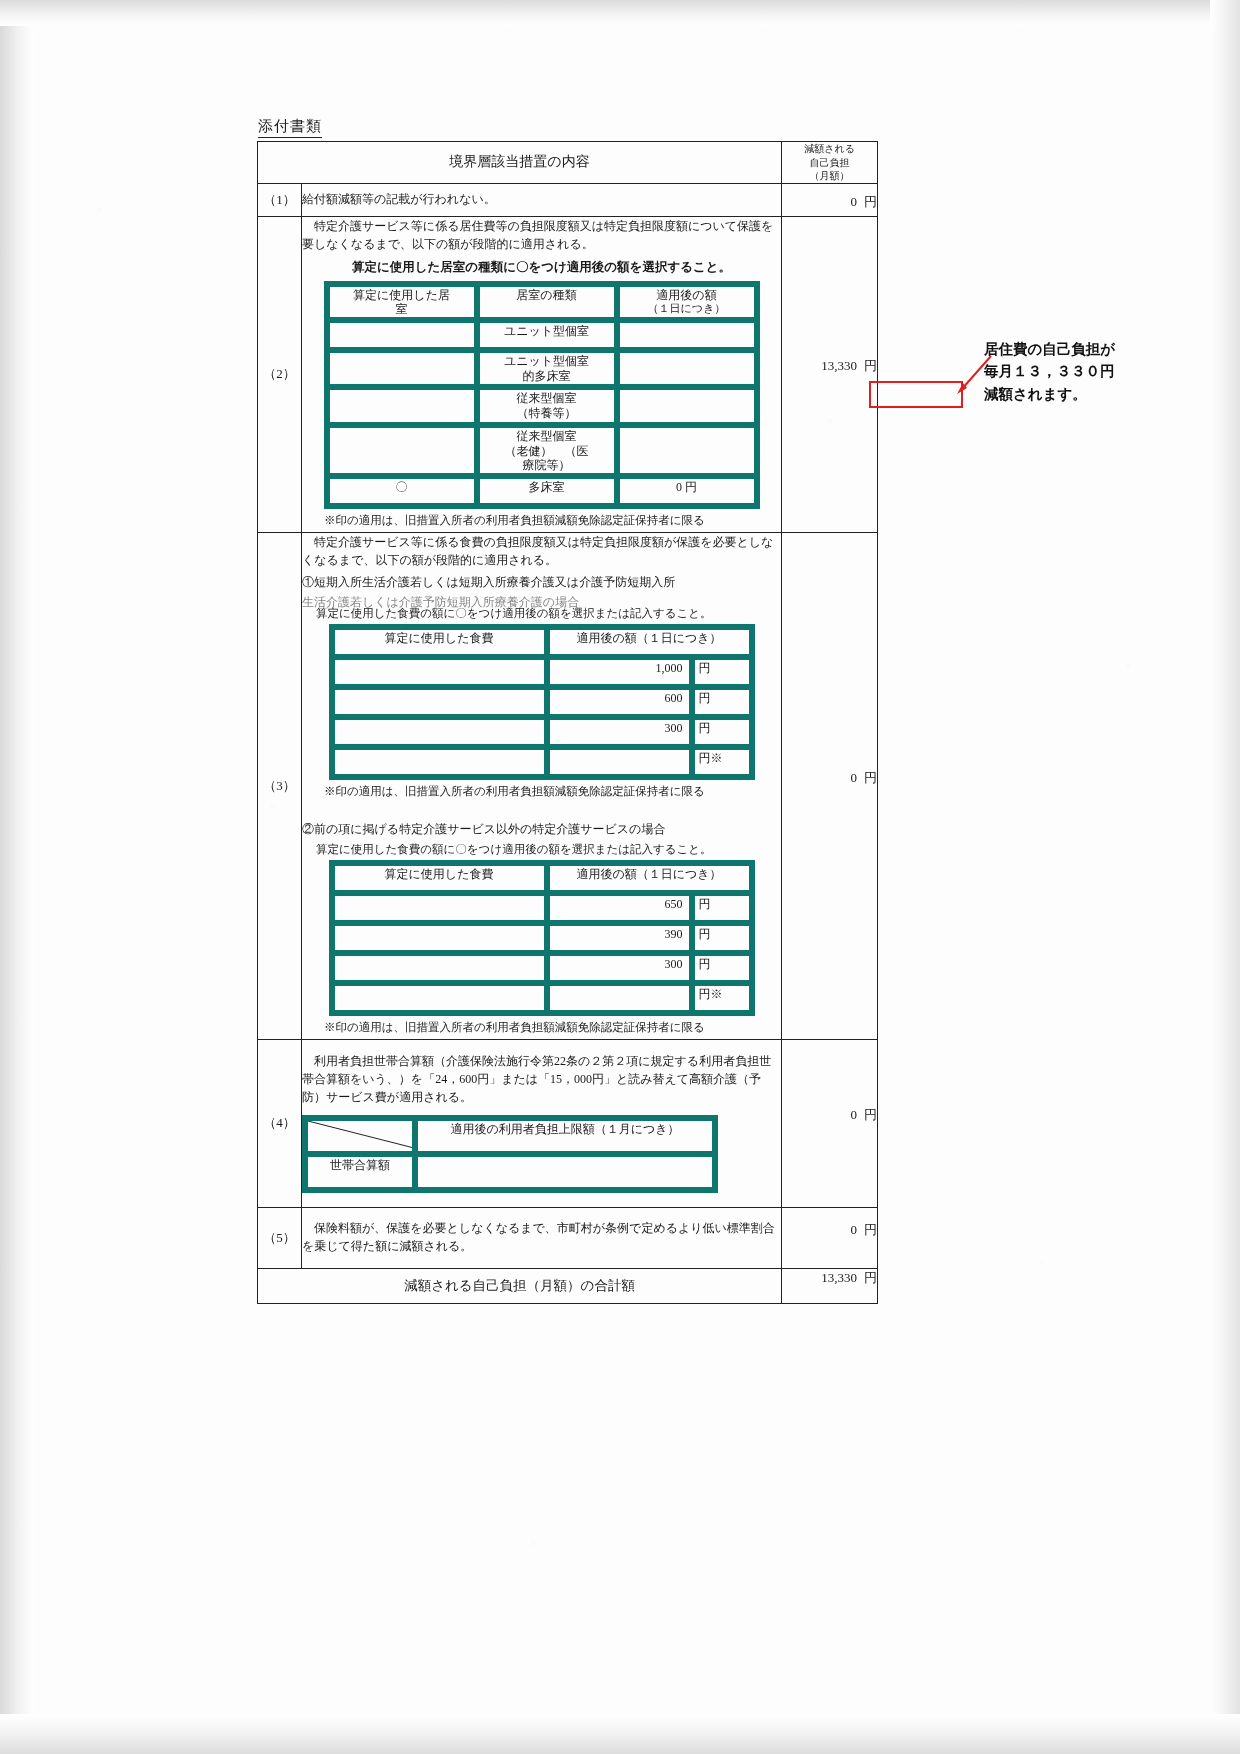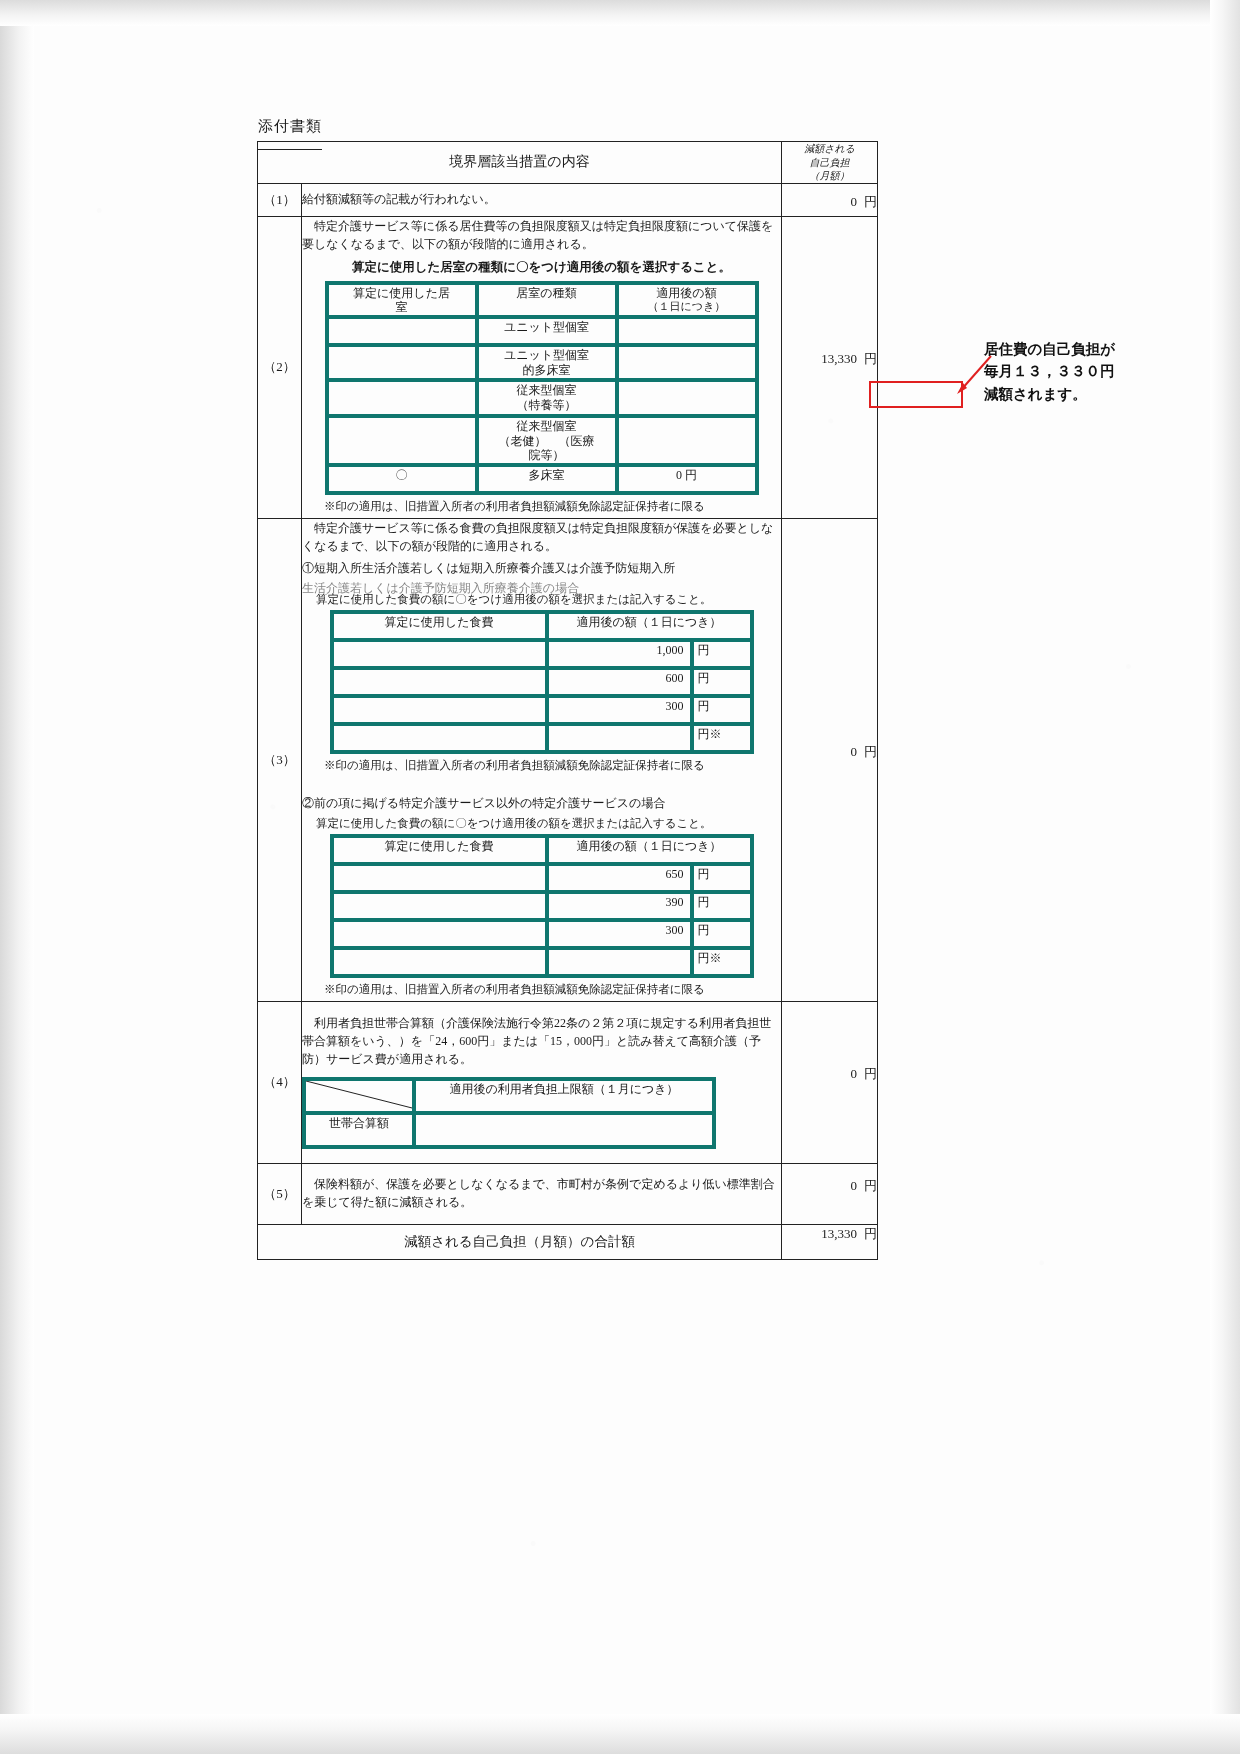--- a/index.html
+++ b/index.html
@@ -55,21 +55,21 @@
   }
 
   
   .attach-label {
     position: absolute;
     left: 258px;
     top: 117px;
     font-size: 15px;
     letter-spacing: 1px;
     border-bottom: 1px solid #222;
-    padding-bottom: 13px;
+    padding-bottom: 1px;
   }
 
   
   .main-table {
     position: absolute;
     left: 257px;
     top: 141px;
     width: 600px;
     border-collapse: collapse;
     table-layout: fixed;
@@ -88,21 +88,20 @@
     font-size: 14px;
     padding: 14px 0 13px 0;
     vertical-align: middle !important;
   }
   .head-amt {
     text-align: center;
     font-size: 10px;
     line-height: 1.35;
     padding: 7px 0 6px 0;
     vertical-align: middle !important;
-    font-style: italic;
   }
 
   .rownum {
     text-align: center;
     font-size: 13px;
     vertical-align: middle !important;
     letter-spacing: 0px;
   }
 
   .body-cell {
@@ -141,21 +140,21 @@
     margin: 3px 0 2px 10px;
   }
 
   
   .inner {
     border-collapse: collapse;
     table-layout: fixed;
     margin: 2px auto 2px auto;
   }
   .inner td {
-    border: 4px solid #0f766e;
+    border: 6px solid #0f766e;
     font-size: 12px;
     text-align: center;
     height: 22px;
     padding: 1px 20px;
     line-height: 1.2;
   }
   .inner .th {
     font-size: 12px;
   }
   .inner .tall { height: 30px; }

